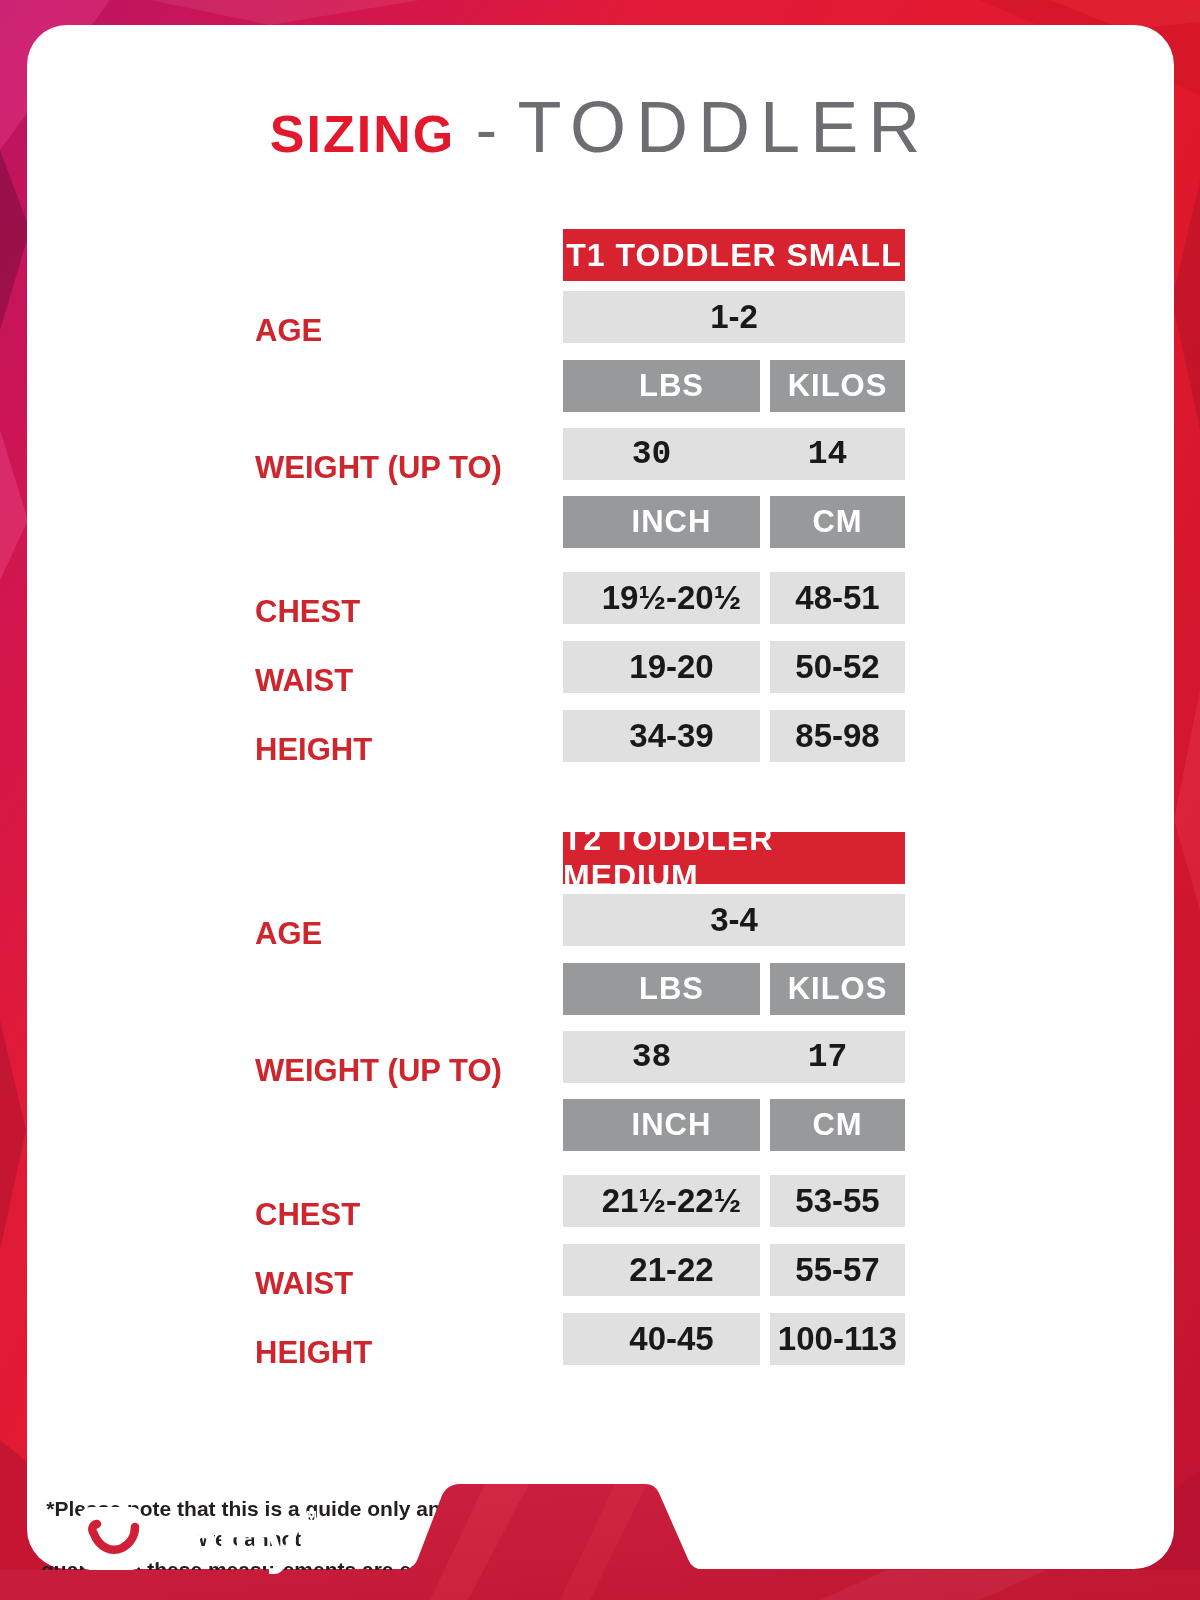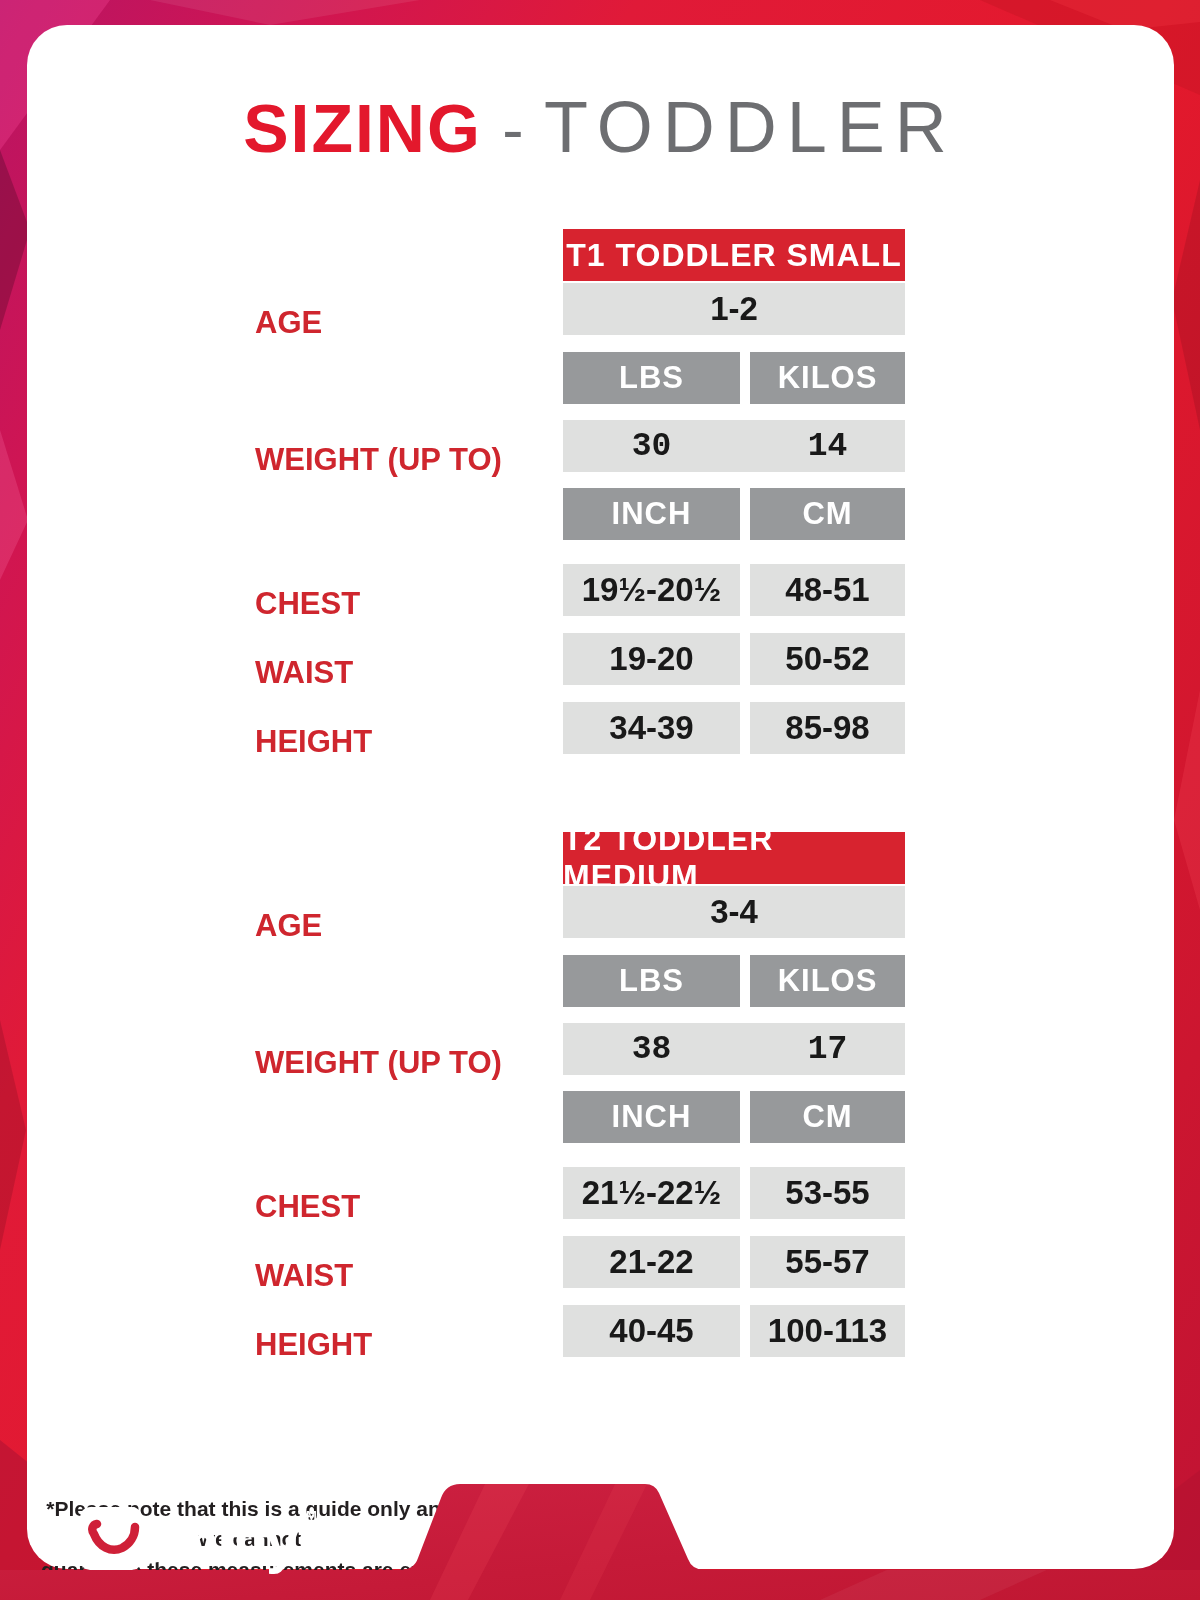--- a/index.html
+++ b/index.html
@@ -3,36 +3,36 @@
 <meta charset="utf-8">
 <style>
   html,body{margin:0;padding:0;}
   body{width:1200px;height:1600px;font-family:"Liberation Sans",sans-serif;overflow:hidden;}
   .page{position:relative;width:1200px;height:1600px;overflow:hidden;
         background:linear-gradient(120deg,#b81464 0%,#cf1553 14%,#e01a38 30%,#e4192c 55%,#cc1630 85%,#c01334 100%);}
   .facets{position:absolute;left:0;top:0;width:1200px;height:1600px;}
   .panel{position:absolute;left:27px;top:25px;right:26px;bottom:31px;background:#ffffff;border-radius:40px;}
 
   .title{position:absolute;left:0;top:86px;width:1200px;text-align:center;white-space:nowrap;}
-  .t-primary{font-size:68px;font-weight:800;color:#e3182c;letter-spacing:2px;}
+  .t-primary{font-size:52px;font-weight:800;color:#e3182c;letter-spacing:2px;}
   .t-sep{font-size:64px;font-weight:400;color:#6d6e71;margin:0 16px;}
   .t-secondary{font-size:72px;font-weight:400;color:#6d6e71;letter-spacing:10px;}
 
   .size-table{position:absolute;left:563px;width:342px;}
   .table-1{top:229px;}
   .table-2{top:832px;}
   .row{position:relative;height:52px;}
-  .mb10{margin-bottom:2px}.mb16{margin-bottom:16px}.mb17{margin-bottom:17px}.mb18{margin-bottom:24px}
+  .mb10{margin-bottom:10px}.mb16{margin-bottom:16px}.mb17{margin-bottom:17px}.mb18{margin-bottom:24px}
   .red-header{background:#d7232f;color:#ffffff;font-weight:700;font-size:32px;letter-spacing:1px;
               display:flex;align-items:center;justify-content:center;}
   .cols{display:flex;gap:10px;}
   .cell{display:flex;align-items:center;justify-content:center;font-weight:700;height:52px;}
   .light{background:#dfe0df;color:#191919;font-size:33px;}
   .dark{background:#97999b;color:#ffffff;font-size:31px;letter-spacing:1px;}
-  .c1{width:177px;}
+  .c1{width:177px;padding-left:20px;}
   .c2{flex:1;}
   .full{width:100%;}
   .split{justify-content:flex-end;font-family:Liberation Mono, monospace;}
   .split .v1{display:inline-block;width:177px;text-align:center;}
   .split .v2{display:inline-block;width:155px;margin-left:10px;text-align:center;}
   .row-label{position:absolute;left:-308px;top:14px;width:300px;height:52px;line-height:52px;
              text-align:left;color:#cf262e;font-weight:700;font-size:31px;white-space:nowrap;}
 
   .disclaimer{position:absolute;left:40px;top:1494px;width:420px;text-align:center;
               font-size:21px;font-weight:700;color:#231f20;line-height:1.45;}

